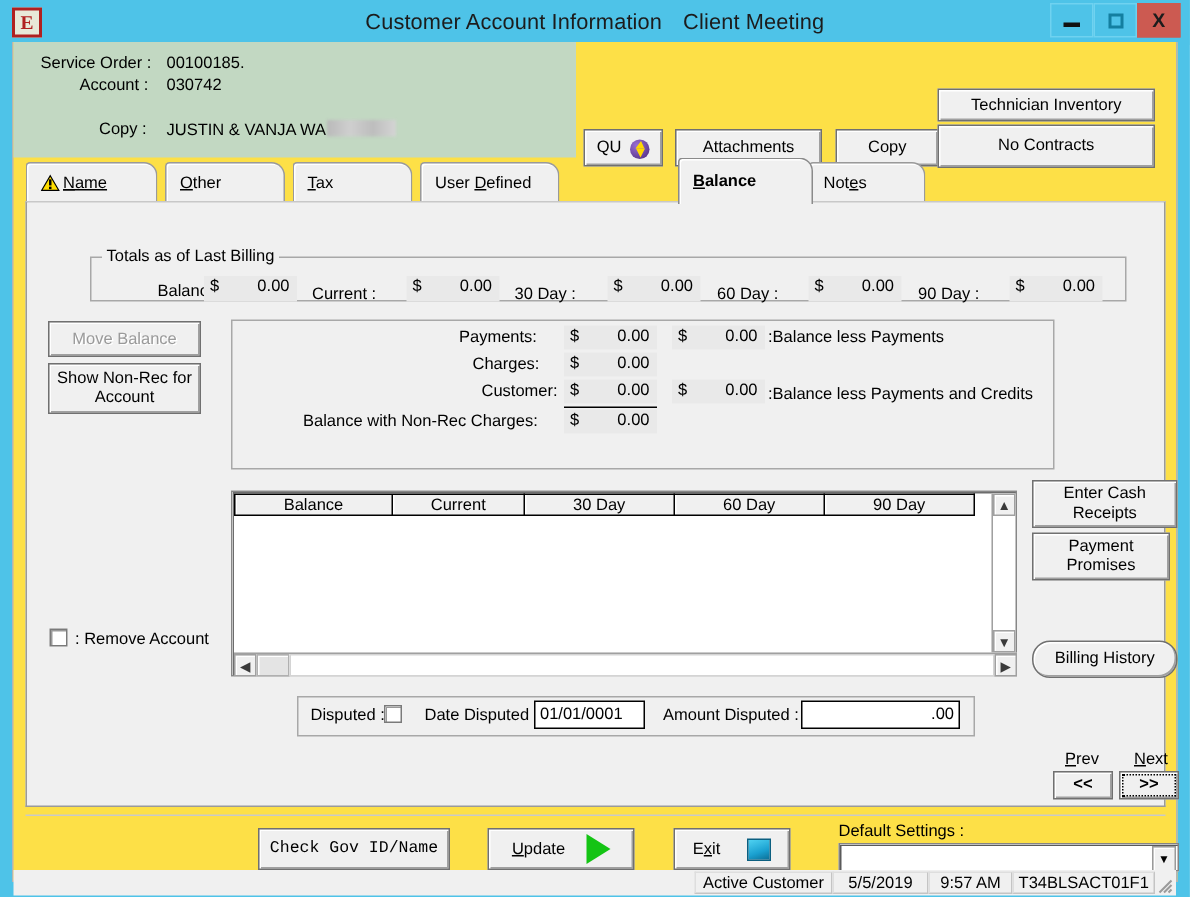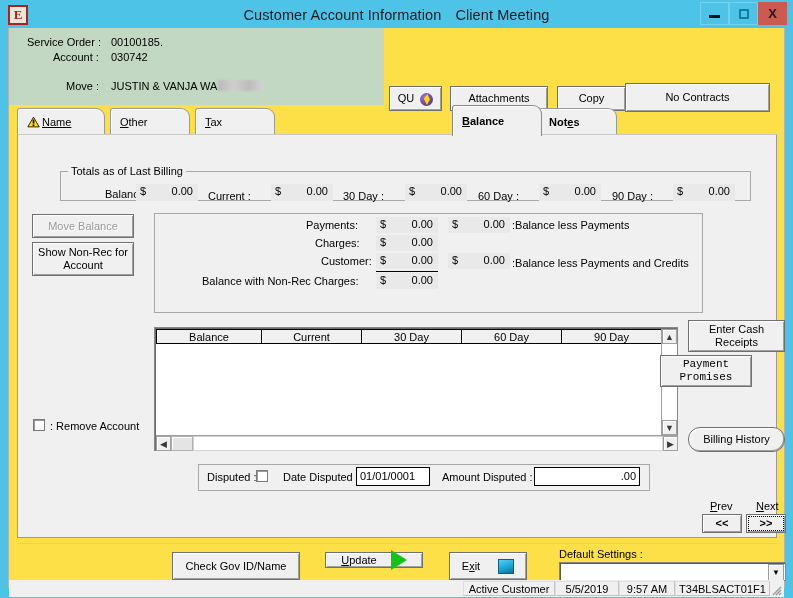--- a/index.html
+++ b/index.html
@@ -323,51 +323,55 @@
     </div>
   </div>
 
   <div class="client">
 
     <div class="infopanel">
       <div class="lbl" style="left:18px; top:8px;">Service Order :</div>
       <div class="val" style="left:102px; top:8px;">00100185.</div>
       <div class="lbl" style="left:44px; top:23px;">Account :</div>
       <div class="val" style="left:102px; top:23px;">030742</div>
-      <div class="lbl" style="left:57px; top:52px;">Move :</div>
+      <div class="lbl" style="left:57px; top:52px;">Copy :</div>
       <div class="val" style="left:102px; top:52px;"><span>JUSTIN &amp; VANJA WA</span><span class="name-redact"></span></div>
     </div>
 
     <div class="btn" style="left:380px; top:58px; width:53px; height:25px;">
       <span>QU</span>
         <span class="qu-icon"></span>
     </div>
     <div class="btn" style="left:441px; top:58px; width:98px; height:25px;">Attachments</div>
     <div class="btn" style="left:548px; top:58px; width:69px; height:25px;">Copy</div>
+    <div class="btn" style="left:616px; top:31px; width:145px; height:22px;">Technician Inventory</div>
     <div class="btn" style="left:616px; top:55px; width:145px; height:29px;">No Contracts</div>
 
     <div class="tabstrip">
       <div class="tab" style="left:0px; width:88px;text-decoration:underline;">
         <svg class="warn-ico" viewBox="0 0 16 14">
           <polygon points="8,1 15,13 1,13" fill="#ffdd00" stroke="#000" stroke-width="1"></polygon>
           <rect x="7" y="4" width="2" height="5" fill="#000"></rect>
             <rect x="7" y="10" width="2" height="2" fill="#000"></rect>
         </svg>
         <span><span class="u">N</span>ame</span>
       </div>
       <div class="tab" style="left:93px; width:80px;">
         <span><span class="u">O</span>ther</span>
       </div>
       <div class="tab" style="left:178px; width:80px;">
         <span><span class="u">T</span>ax</span>
       </div>
+      <div class="tab" style="left:263px; width:93px;">
+        <span>User <span class="u">D</span>efined</span>
+      </div>
       <div class="tab active" style="left:435px; width:90px;">
         <span><span class="u">B</span>alance</span>
       </div>
-      <div class="tab" style="left:522px; width:78px;font-weight:bold;">
+      <div class="tab" style="left:522px; width:78px;">
         <span>Not<span class="u">e</span>s</span>
       </div>
     </div>
 
     <div class="tabpage">
 
       <div class="group" style="left:42px; top:36px; width:691px; height:30px;">
         <div class="gtitle">Totals as of Last Billing</div>
       </div>
       <div class="lbl" style="left:54px; top:53px;padding-left:33px;">Balance :</div>
@@ -432,21 +436,21 @@
       <div class="hr-line" style="left:358px; top:136px; width:62px;"></div>
       <div class="lbl" style="left:184px; top:140px;">Balance with Non-Rec Charges:</div>
       <div class="field" style="left:358px; top:138px; width:62px; height:16px;">
         <span class="dollar">$</span>
           <span class="amt">0.00</span>
       </div>
 
       <div class="grid" style="left:136px; top:192px; width:524px; height:124px;">
         <div class="grid-head">
           <div class="gh" style="width:106px;">Balance</div>
-          <div class="gh" style="width:100px;">Current</div>
+          <div class="gh" style="width:88px;">Current</div>
           <div class="gh" style="width:100px;">30 Day</div>
           <div class="gh" style="width:100px;">60 Day</div>
           <div class="gh" style="width:100px;">90 Day</div>
         </div>
 
         <div class="vscroll" style="height:106px;">
           <div class="sb-btn" style="width:15px; height:15px;">▲</div>
           <div class="sb-track" style="height:76px;"></div>
           <div class="sb-btn" style="width:15px; height:15px;">▼</div>
         </div>
@@ -455,43 +459,43 @@
           <div style="display:flex; height:15px;">
             <div class="sb-btn" style="width:15px; height:15px;">◀</div>
             <div class="sb-thumb" style="width:22px; height:15px;"></div>
             <div class="sb-track" style="flex:1; height:15px; border:1px solid #d4d4d4;"></div>
             <div class="sb-btn" style="width:15px; height:15px;">▶</div>
           </div>
         </div>
       </div>
 
       <div class="btn" style="left:670px; top:185px; width:97px; height:32px;">Enter Cash Receipts</div>
-      <div class="btn" style="left:642px; top:220px; width:92px; height:32px;font-family:Liberation Mono, monospace;">Payment Promises</div>
+      <div class="btn" style="left:670px; top:220px; width:92px; height:32px;">Payment Promises</div>
       <div class="btn" style="left:670px; top:292px; width:97px; height:25px;border-radius:12px;">Billing History</div>
 
       <div class="chk" style="left:15px; top:284px;"></div>
       <div class="lbl" style="left:32px; top:285px;">: Remove Account</div>
 
       <div class="group" style="left:180px; top:329px; width:452px; height:27px;"></div>
       <div class="lbl" style="left:189px; top:336px;">Disputed :</div>
       <div class="chk" style="left:238px; top:335px;"></div>
       <div class="lbl" style="left:265px; top:336px;">Date Disputed :</div>
       <div class="inputbox" style="left:338px; top:332px; width:74px; height:19px;">01/01/0001</div>
       <div class="lbl" style="left:424px; top:336px;">Amount Disputed :</div>
       <div class="inputbox right" style="left:516px; top:332px; width:106px; height:19px;">.00</div>
 
       <div class="lbl" style="left:692px; top:365px;"><span class="u">P</span>rev</div>
       <div class="lbl" style="left:738px; top:365px;"><span class="u">N</span>ext</div>
       <div class="btn" style="left:684px; top:379px; width:40px; height:19px; font-weight:bold;">&lt;&lt;</div>
       <div class="btn focus" style="left:728px; top:379px; width:40px; height:19px; font-weight:bold;">&gt;&gt;</div>
     </div>
 
     <div class="bottombar">
-      <div class="btn" style="left:155px; top:8px; width:128px; height:28px;">Check Gov ID/Name</div>
-      <div class="btn" style="left:308px; top:8px; width:98px; height:16px;">
+      <div class="btn" style="left:155px; top:8px; width:128px; height:28px;font-family:Liberation Mono, monospace;">Check Gov ID/Name</div>
+      <div class="btn" style="left:308px; top:8px; width:98px; height:28px;">
         <span><span class="u">U</span>pdate</span>
         <span class="tri-icon"></span>
       </div>
       <div class="btn" style="left:432px; top:8px; width:78px; height:28px;">
         <span>E<span class="u">x</span>it</span>
         <span class="sq-icon"></span>
       </div>
       <div class="lbl" style="left:542px; top:4px;">Default Settings :</div>
       <div class="combo" style="left:542px; top:18px; width:227px; height:19px;">
         <span style="position:absolute; left:4px; top:2px;"></span>

